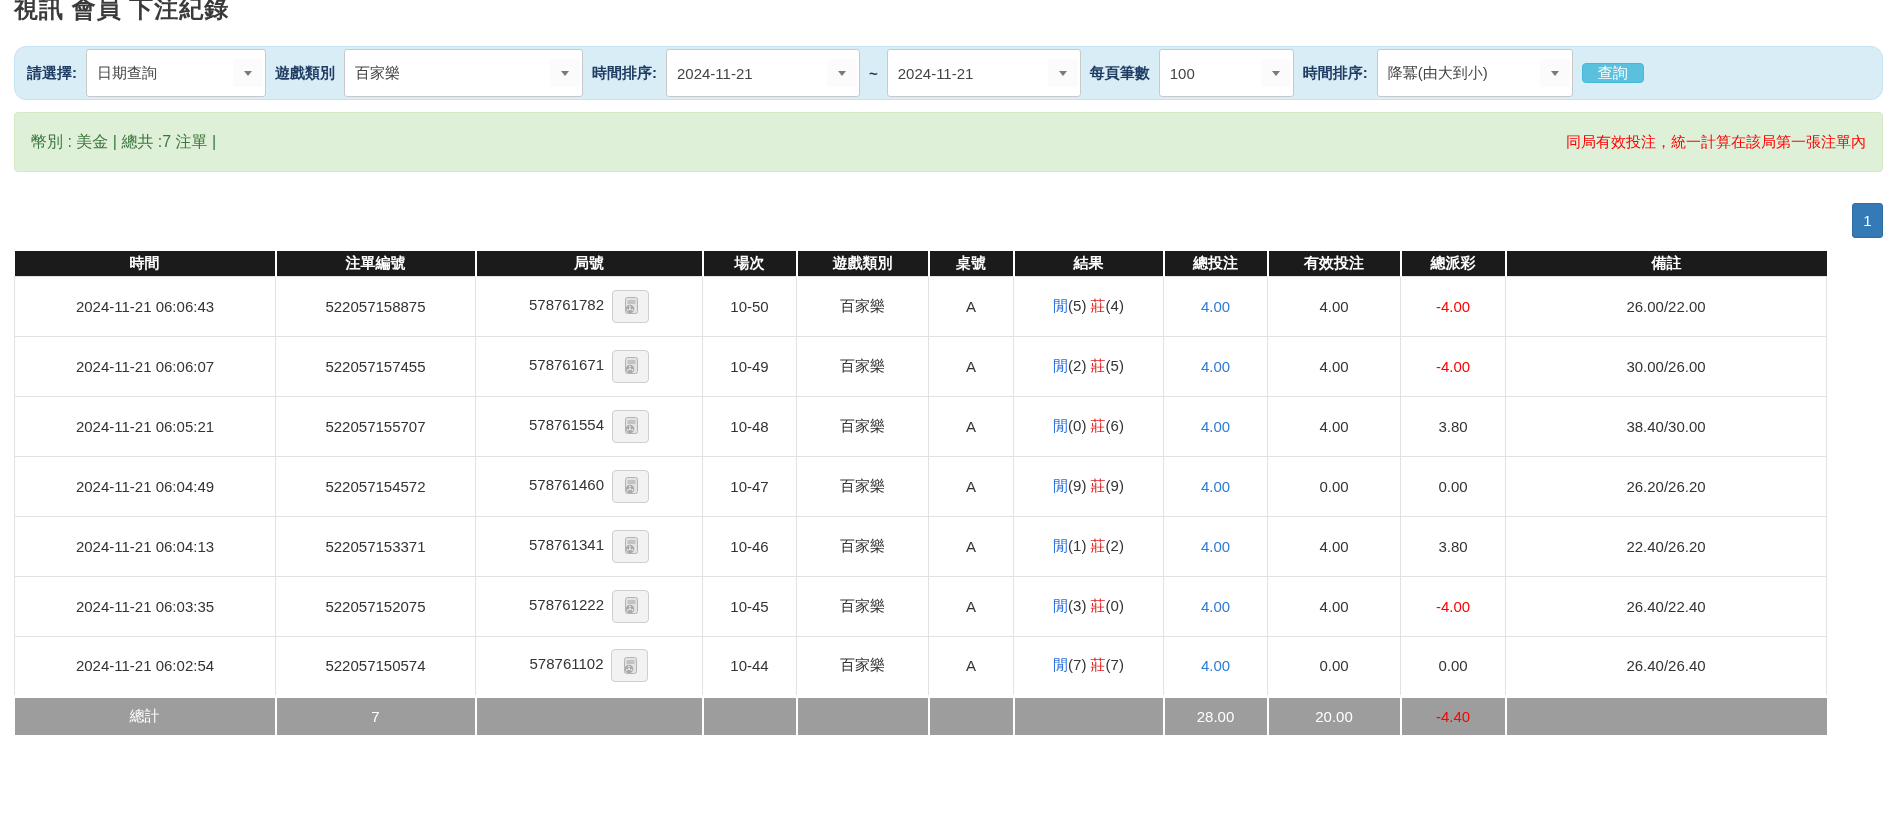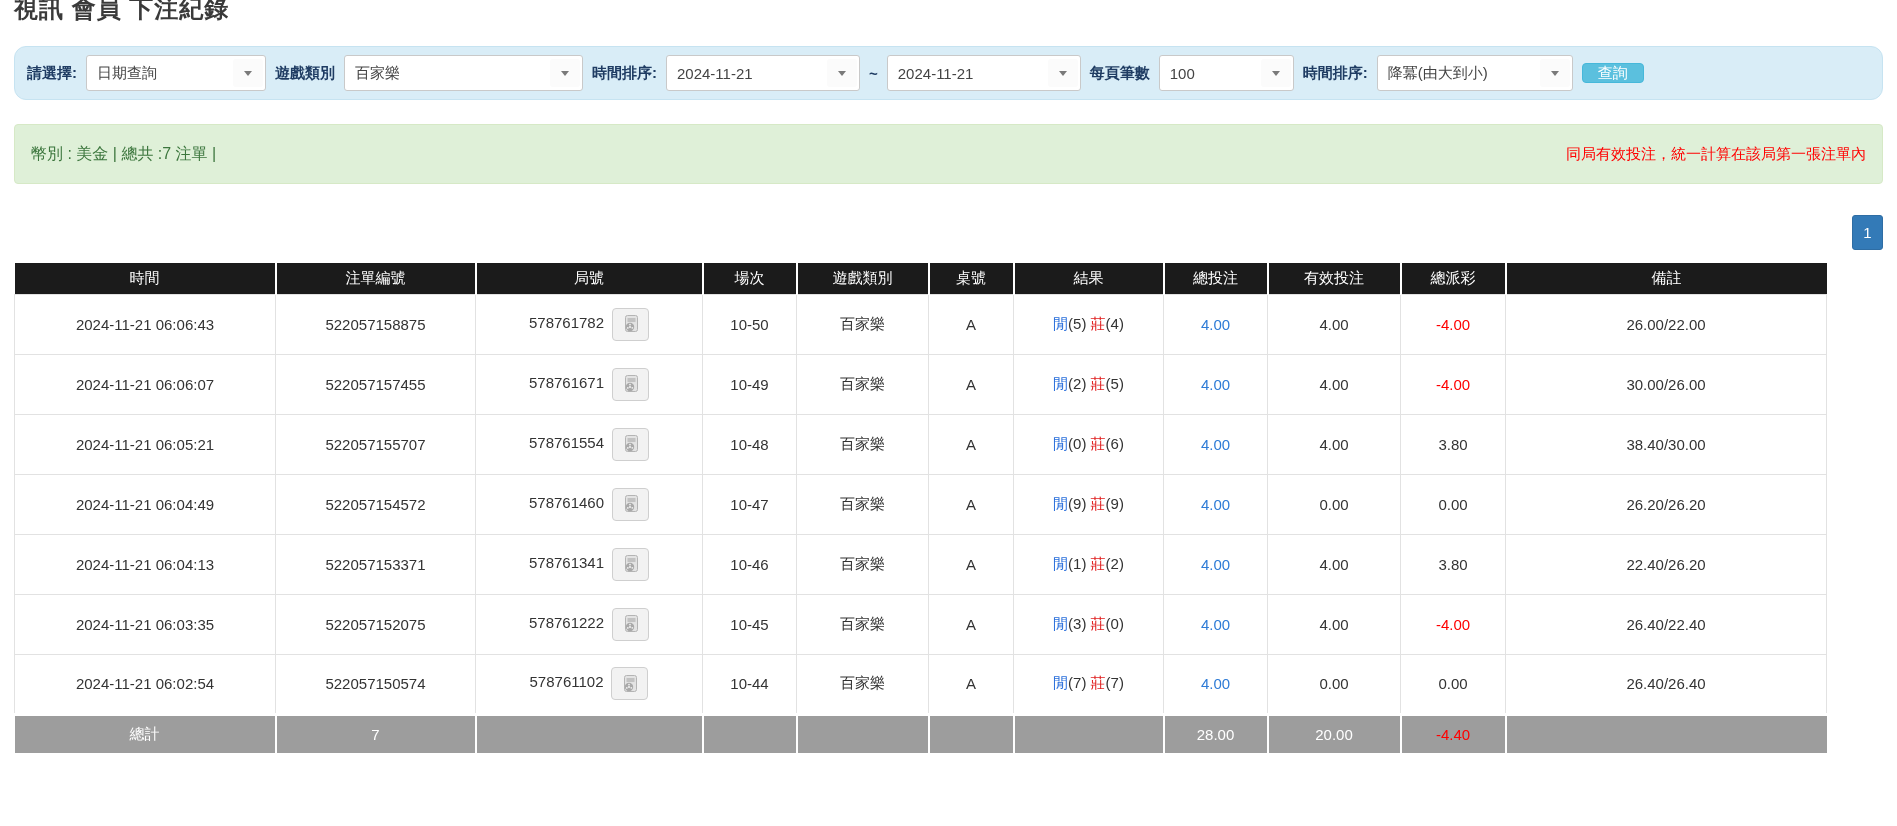--- a/index.html
+++ b/index.html
@@ -6,46 +6,46 @@
   html,body { width:1897px; height:826px; background:#fff; overflow:hidden;
     font-family:"Liberation Sans","DejaVu Sans",sans-serif; }
   .page { padding:0 14px; }
   .page-title { font-size:24px; font-weight:bold; color:#3a3a3a; margin-top:-7px; letter-spacing:1px; }
 
   
   .filter-bar { margin-top:21px; height:54px; background:#d9edf7; border:1px solid #c6e3f1;
     border-radius:12px; display:flex; align-items:center; padding:0 12px; gap:9px; }
   .flabel { font-size:15px; font-weight:bold; color:#1f3c63; white-space:nowrap; }
   .sel { display:inline-flex; align-items:center; background:#fff; border:1px solid #c9c9c9;
-    border-radius:3px; height:36px; overflow:hidden; }
+    border-radius:3px; height:48px; overflow:hidden; }
   .sel .sel-text { font-size:15px; color:#444; padding:0 10px; flex:1; white-space:nowrap; }
   .sel .sel-arrow { width:30px; height:28px; margin-right:2px; display:flex; align-items:center;
     justify-content:center; border-radius:3px; background:#fbfbfb; }
   .sel .sel-arrow i { width:0; height:0; border-left:4px solid transparent; border-right:4px solid transparent;
     border-top:5px solid #7a7a7a; }
   .w-sel1 { width:180px; } .w-sel2 { width:239px; } .w-date { width:194px; }
   .w-size { width:135px; } .w-sort { width:196px; }
   .tilde { font-size:15px; color:#1f3c63; font-weight:bold; }
   .btn-query { height:20px; padding:0 15px; background:#5bc0de; border:1px solid #46b8da;
     border-radius:4px; color:#fff; font-size:15px; cursor:pointer; }
 
   
-  .info-bar { margin-top:24px; height:60px; background:#dff0d8; border:1px solid #d6e9c6;
+  .info-bar { margin-top:12px; height:60px; background:#dff0d8; border:1px solid #d6e9c6;
     border-radius:4px; display:flex; align-items:center; justify-content:space-between; padding:0 16px; }
   .info-left { font-size:16px; color:#3c763d; }
   .info-right { font-size:15px; color:#ff0000; }
 
   
   .pager-row { margin-top:31px; display:flex; justify-content:flex-end; }
   .page-btn { min-width:31px; height:35px; background:#337ab7; border:1px solid #2e6da4; border-radius:3px;
     color:#fff; font-size:15px; display:flex; align-items:center; justify-content:center; cursor:pointer; }
 
   
   table { margin-top:13px; border-collapse:collapse; table-layout:fixed; width:1812px; }
-  thead th { background:#1b1b1b; color:#fff; font-size:15px; font-weight:normal; height:31px;
+  thead th { background:#1b1b1b; color:#fff; font-size:15px; font-weight:bold; height:25px;
     border-right:2px solid #fff; text-align:center; }
   thead th:last-child { border-right:none; }
   tbody td { background:#fff; border:1px solid #e2e2e2; height:60px; text-align:center;
     font-size:15px; color:#333; }
   .blue-link { color:#2e7bd6; cursor:pointer; }
   .neg { color:#ff0000; }
   .res-p { color:#2a6fdb; } .res-b { color:#e02020; }
   .video-btn { display:inline-flex; align-items:center; justify-content:center; width:37px; height:33px;
     background:#f2f2f2; border:1px solid #cfcfcf; border-radius:4px; margin-left:8px; vertical-align:middle; cursor:pointer; }
   tfoot td { background:#9d9d9d; color:#fff; font-size:15px; text-align:center; height:39px;

